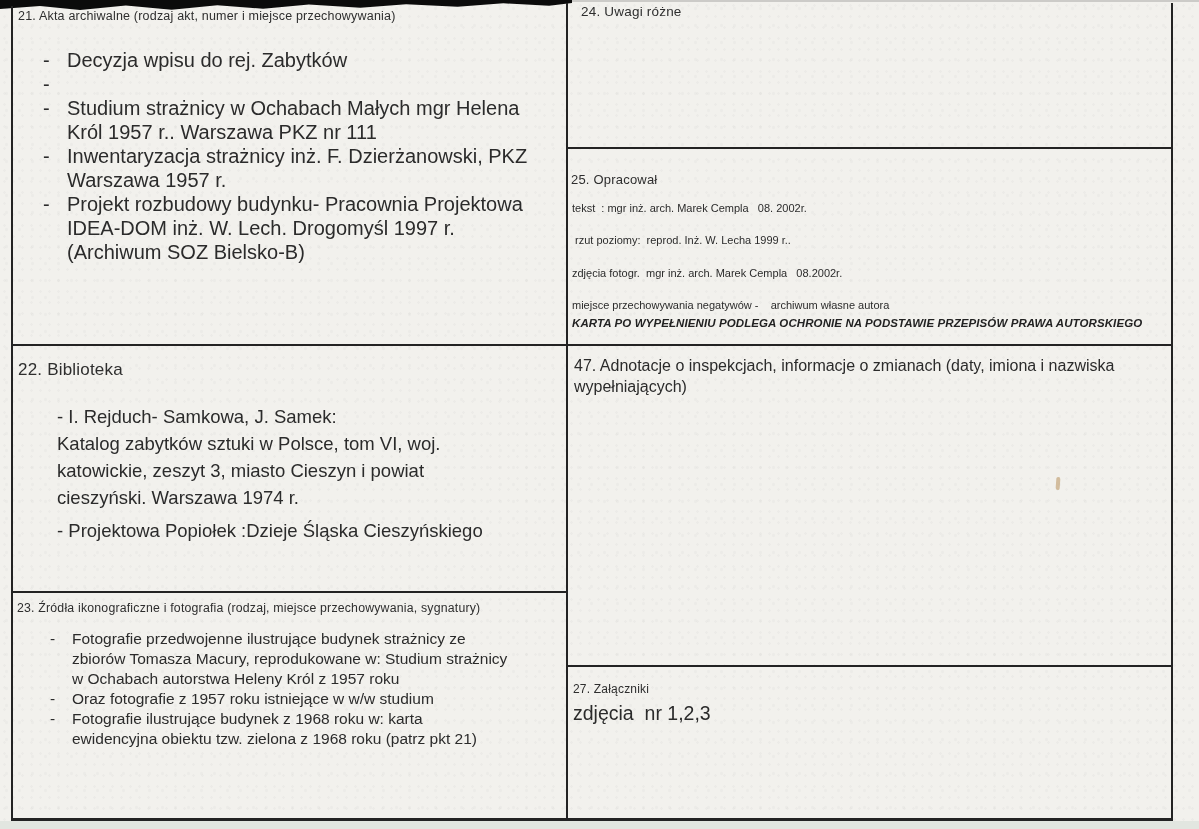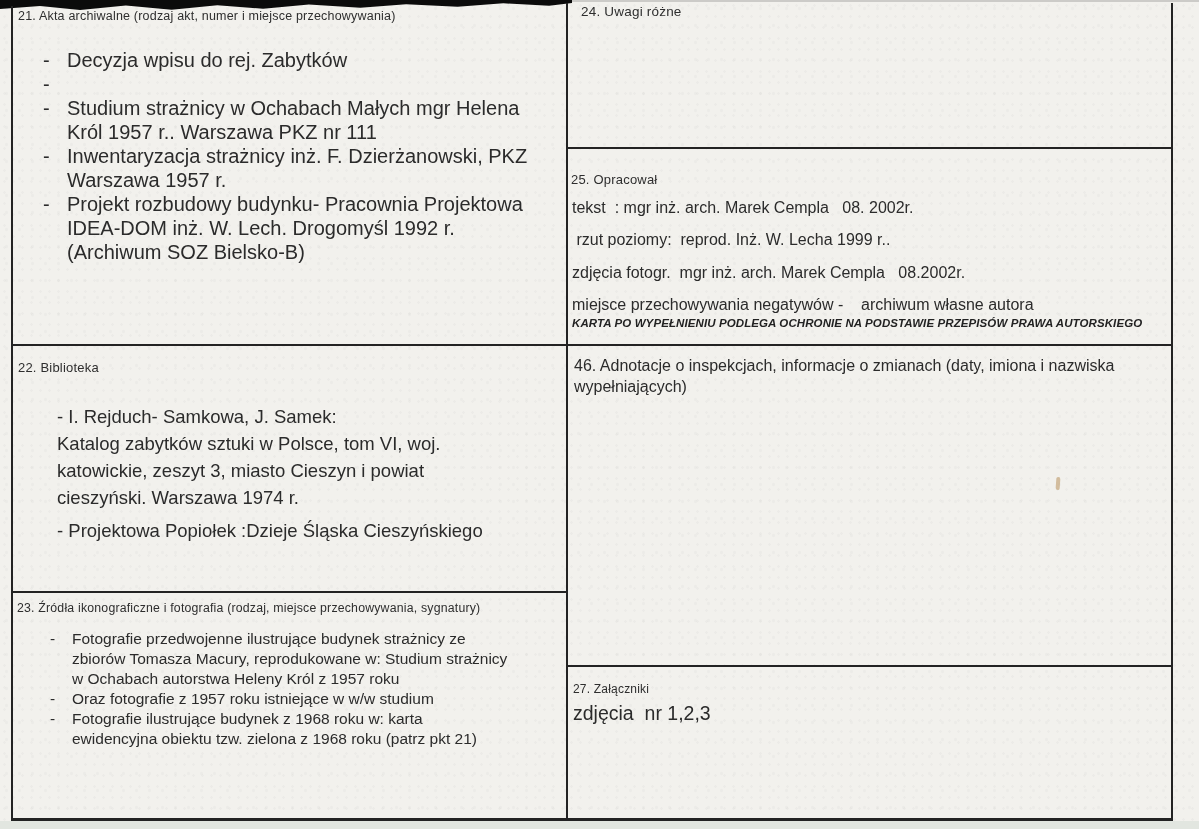--- a/index.html
+++ b/index.html
@@ -50,29 +50,29 @@
   .h-bottom {left:11px;  top:818px; width:1162px;height:3px;}
   
   .abs{position:absolute;}
   .field-label{font-size:12.5px;color:#2e2e2e;letter-spacing:.2px;white-space:nowrap;}
   .lines{white-space:pre-wrap;}
   .list .li{display:flex;}
   .dash{flex:none;}
   .s21-label{left:18px;top:9px;}
   .s21-list{left:43px;top:48px;font-size:20px;line-height:24px;width:515px;}
   .s21-list .dash{width:24px;}
-  .s22-label{left:18px;top:360px;font-size:13px;}
+  .s22-label{left:18px;top:360px;font-size:17px;}
   .s22-entry1{left:57px;top:403px;font-size:18.5px;line-height:27px;width:480px;}
   .s22-entry2{left:57px;top:520px;font-size:18.5px;white-space:pre-wrap;}
   .s23-label{left:17px;top:601px;font-size:12.3px;}
   .s23-list{left:50px;top:629px;font-size:15.5px;line-height:20px;width:510px;}
   .s23-list .dash{width:22px;}
   .s24-label{left:571px;top:4px;font-size:13.5px;margin-left:10px;}
   .s25-label{left:571px;top:164px;font-size:13px;margin-top:8px;}
-  .s25-lines{left:572px;top:192px;font-size:16px;line-height:32.3px;width:598px;}
+  .s25-lines{left:572px;top:192px;font-size:11px;line-height:32.3px;width:598px;}
   .s25-notice{left:572px;top:317px;font-size:11.5px;font-weight:bold;font-style:italic;letter-spacing:.1px;white-space:nowrap;color:#222;}
   .s26-label{left:574px;top:356px;font-size:16px;line-height:20.5px;width:592px;}
   .s27-label{left:573px;top:682px;font-size:12px;}
   .s27-value{left:573px;top:702px;font-size:19.5px;white-space:pre-wrap;}
 </style>
 </head>
 <body>
 
 <div class="page">
 
@@ -105,21 +105,21 @@
 Król 1957 r.. Warszawa PKZ nr 111</div>
     </div>
     <div class="li">
       <span class="dash">-</span>
       <div class="lines">Inwentaryzacja strażnicy inż. F. Dzierżanowski, PKZ
 Warszawa 1957 r.</div>
     </div>
     <div class="li">
       <span class="dash">-</span>
       <div class="lines">Projekt rozbudowy budynku- Pracownia Projektowa
-IDEA-DOM inż. W. Lech. Drogomyśl 1992 r.
+IDEA-DOM inż. W. Lech. Drogomyśl 1997 r.
 (Archiwum SOZ Bielsko-B)</div>
     </div>
   </div>
 
   <div class="abs field-label s22-label">22. Biblioteka</div>
   <div class="abs lines s22-entry1">- I. Rejduch- Samkowa, J. Samek:
 Katalog zabytków sztuki w Polsce, tom VI, woj.
 katowickie, zeszyt 3, miasto Cieszyn i powiat
 cieszyński. Warszawa 1974 r.</div>
   <div class="abs s22-entry2">- Projektowa Popiołek :Dzieje Śląska Cieszyńskiego</div>
@@ -145,19 +145,19 @@
 
   <div class="abs field-label s24-label">24. Uwagi różne</div>
 
   <div class="abs field-label s25-label">25. Opracował</div>
   <div class="abs lines s25-lines">tekst  : mgr inż. arch. Marek Cempla   08. 2002r.
  rzut poziomy:  reprod. Inż. W. Lecha 1999 r..
 zdjęcia fotogr.  mgr inż. arch. Marek Cempla   08.2002r.
 miejsce przechowywania negatywów -    archiwum własne autora</div>
   <div class="abs s25-notice">KARTA PO WYPEŁNIENIU PODLEGA OCHRONIE NA PODSTAWIE PRZEPISÓW PRAWA AUTORSKIEGO</div>
 
-  <div class="abs lines s26-label">46. Adnotacje o inspekcjach, informacje o zmianach (daty, imiona i nazwiska
+  <div class="abs lines s26-label">47. Adnotacje o inspekcjach, informacje o zmianach (daty, imiona i nazwiska
 wypełniających)</div>
 
   <div class="abs field-label s27-label">27. Załączniki</div>
   <div class="abs s27-value">zdjęcia  nr 1,2,3</div>
 
 </div>
 
 </body></html>

